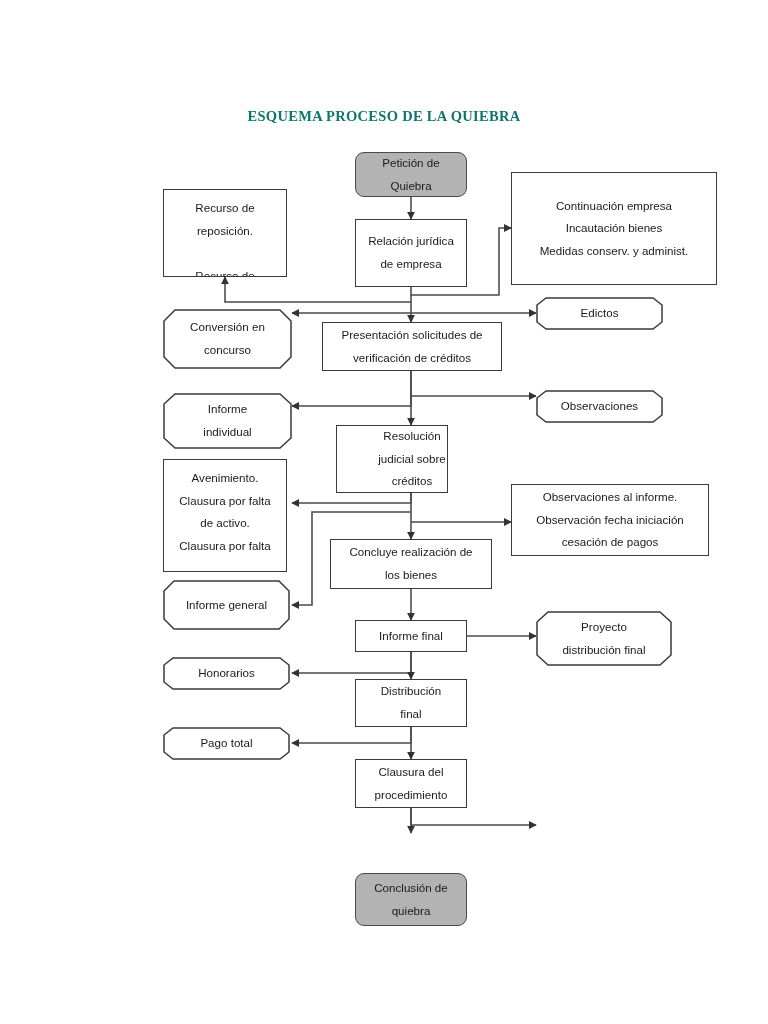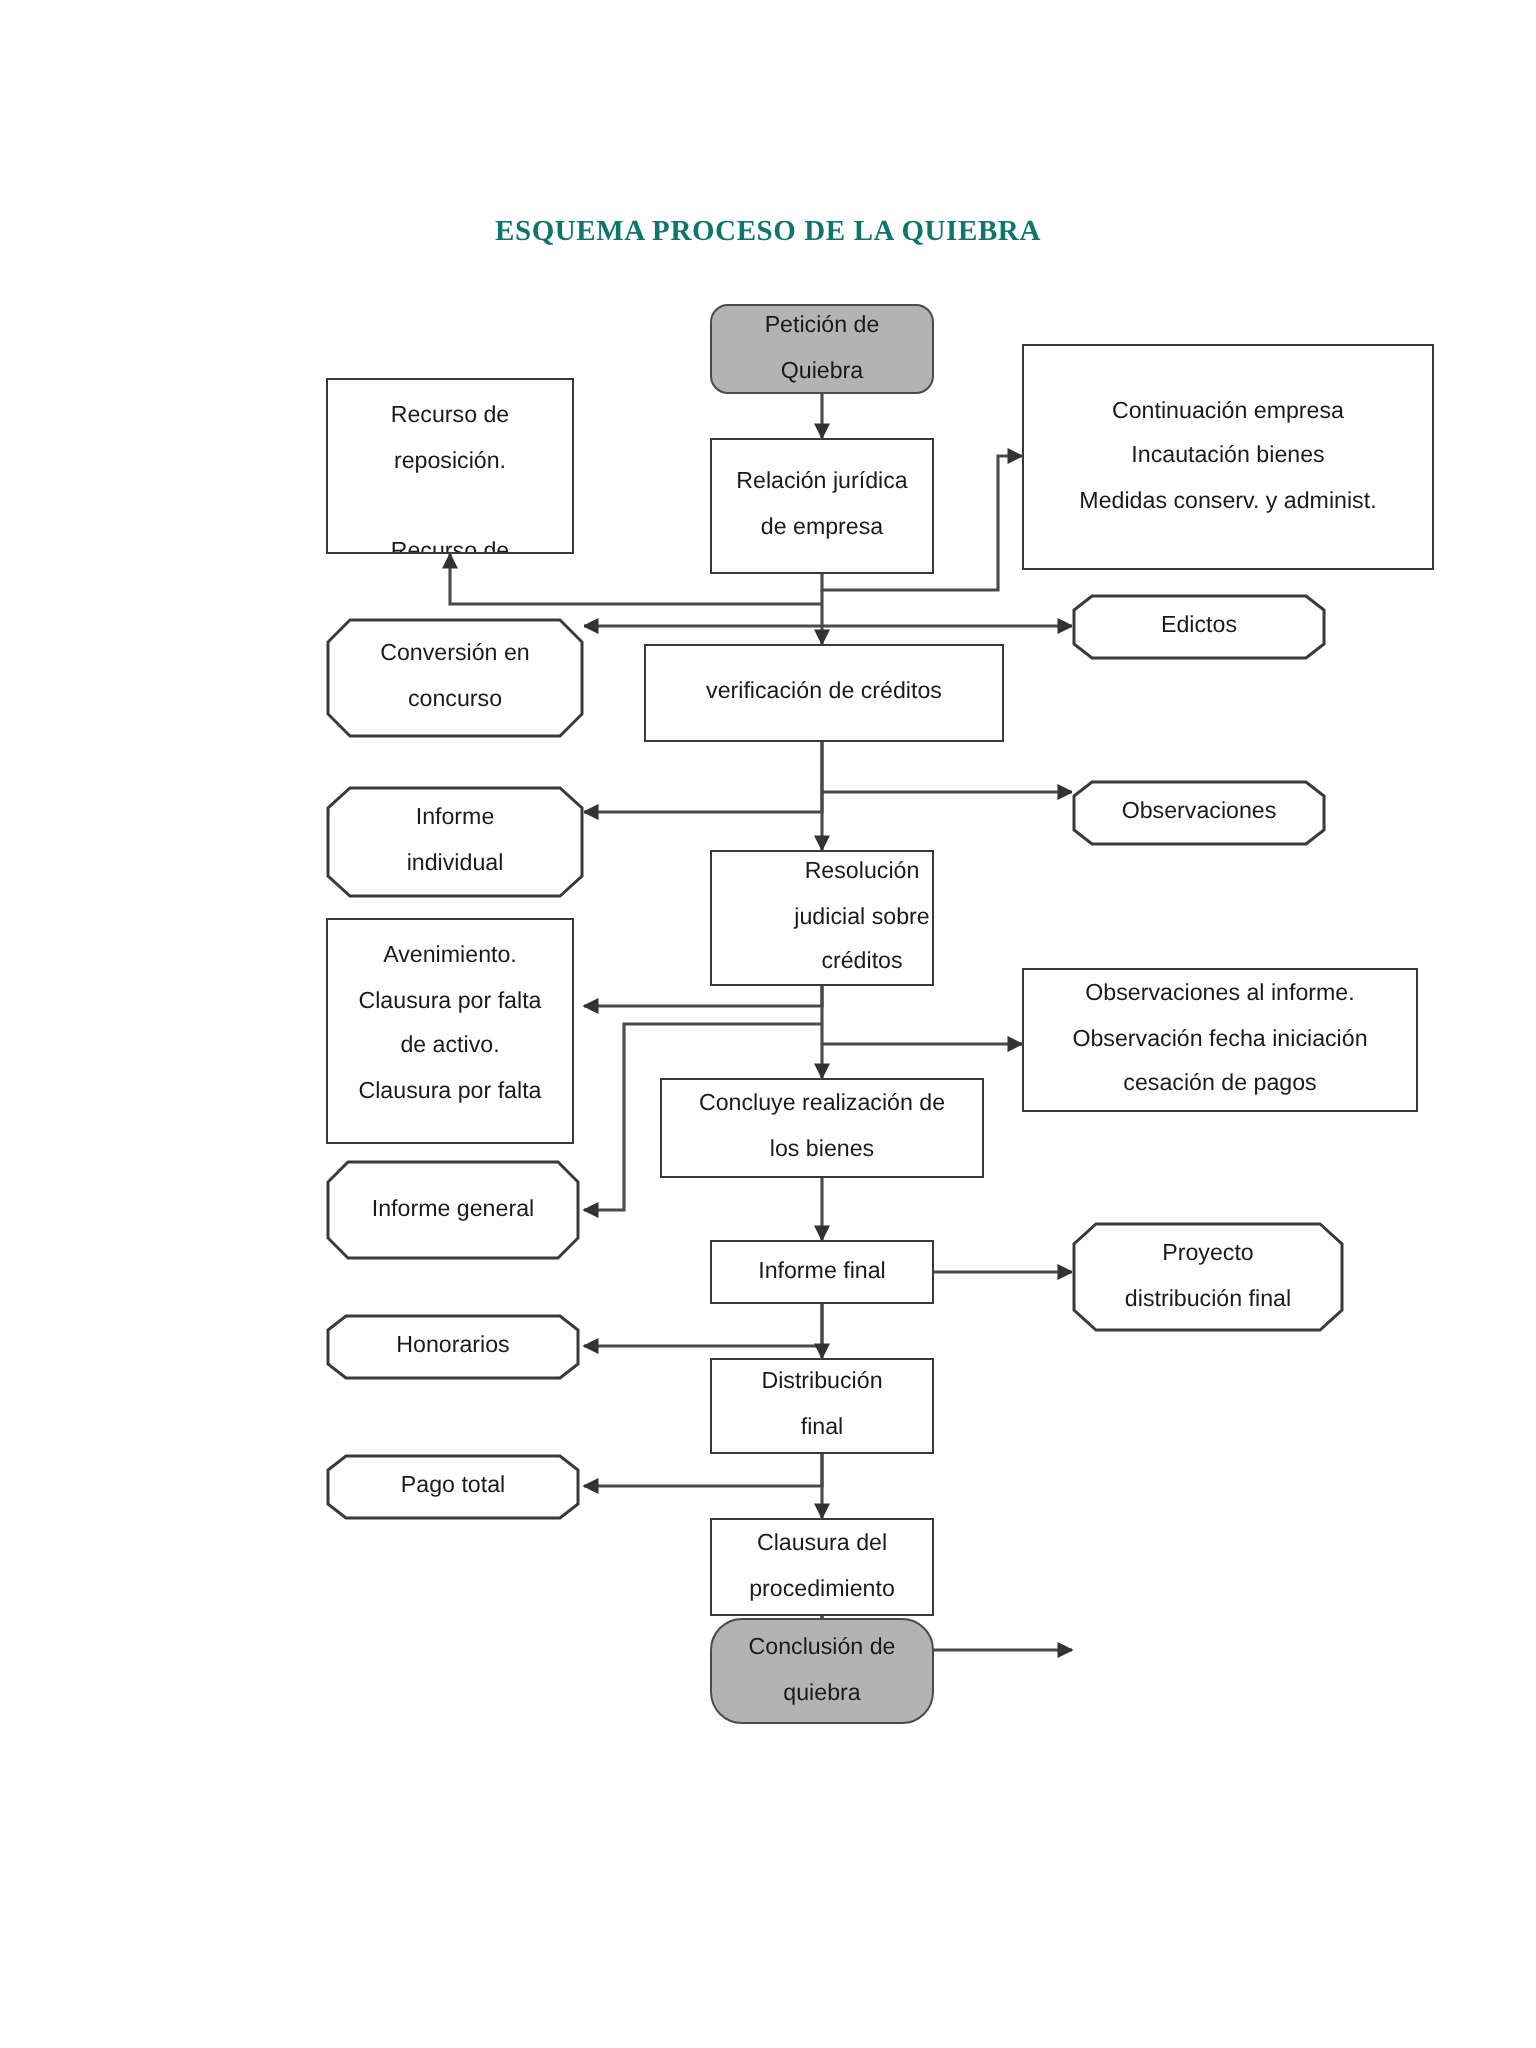--- a/index.html
+++ b/index.html
@@ -187,20 +187,21 @@
       <polygon points="12,1 117,1 128,12 128,48 117,59 12,59 1,48 1,12" fill="#ffffff" stroke="#3a3a3a" stroke-width="1.5" vector-effect="non-scaling-stroke"></polygon>
     </svg>
     <div class="node-text-wrap">
       <span class="ln">Conversión en</span>
       <span class="ln">concurso</span>
     </div>
   </div>
 
   <div class="node shape-rect" style="left:322px; top:322px; width:180px; height:49px;">
     <div class="node-text-wrap">
+      <span class="ln">Presentación solicitudes de</span>
       <span class="ln">verificación de créditos</span>
     </div>
   </div>
 
   <div class="node shape-oct" style="left:536px; top:297px; width:127px; height:33px;">
     <svg class="octbg" viewBox="0 0 127 33" preserveAspectRatio="none">
       <polygon points="10,1 117,1 126,8 126,25 117,32 10,32 1,25 1,8" fill="#ffffff" stroke="#3a3a3a" stroke-width="1.5" vector-effect="non-scaling-stroke"></polygon>
     </svg>
     <div class="node-text-wrap">
       <span class="ln">Edictos</span>
@@ -210,21 +211,21 @@
   <div class="node shape-oct" style="left:163px; top:393px; width:129px; height:56px;">
     <svg class="octbg" viewBox="0 0 129 56" preserveAspectRatio="none">
       <polygon points="12,1 117,1 128,11 128,45 117,55 12,55 1,45 1,11" fill="#ffffff" stroke="#3a3a3a" stroke-width="1.5" vector-effect="non-scaling-stroke"></polygon>
     </svg>
     <div class="node-text-wrap">
       <span class="ln">Informe</span>
       <span class="ln">individual</span>
     </div>
   </div>
 
-  <div class="node shape-rect" style="left:355px; top:425px; width:112px; height:68px;padding-left:40px;">
+  <div class="node shape-rect" style="left:336px; top:425px; width:112px; height:68px;padding-left:40px;">
     <div class="node-text-wrap">
       <span class="ln">Resolución</span>
       <span class="ln">judicial sobre</span>
       <span class="ln">créditos</span>
     </div>
   </div>
 
   <div class="node shape-oct" style="left:536px; top:390px; width:127px; height:33px;">
     <svg class="octbg" viewBox="0 0 127 33" preserveAspectRatio="none">
       <polygon points="10,1 117,1 126,8 126,25 117,32 10,32 1,25 1,8" fill="#ffffff" stroke="#3a3a3a" stroke-width="1.5" vector-effect="non-scaling-stroke"></polygon>
@@ -309,20 +310,20 @@
   </div>
 
   <div class="node shape-rect" style="left:355px; top:759px; width:112px; height:49px;">
     <div class="node-text-wrap">
       <span class="ln">Clausura del</span>
       <span class="ln">procedimiento</span>
     </div>
   </div>
 
 
-  <div class="node shape-round" style="left:355px; top:809px; width:112px; height:53px;border-radius:16px;">
+  <div class="node shape-round" style="left:355px; top:873px; width:112px; height:53px;">
     <div class="node-text-wrap">
       <span class="ln">Conclusión de</span>
       <span class="ln">quiebra</span>
     </div>
   </div>
 
 </div>
 
 </body></html>

